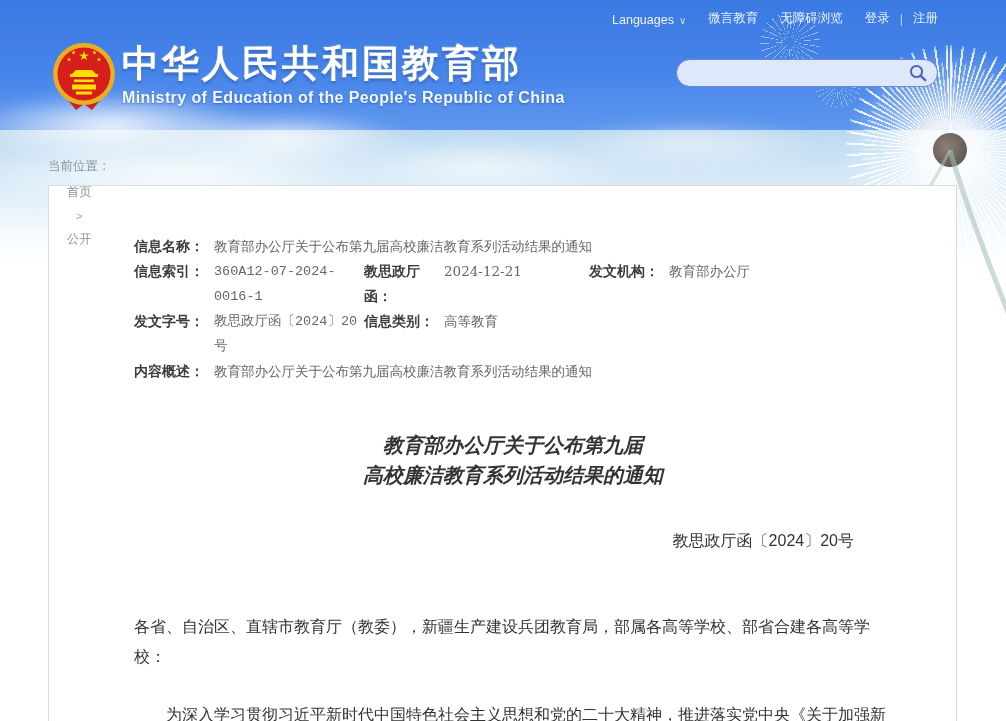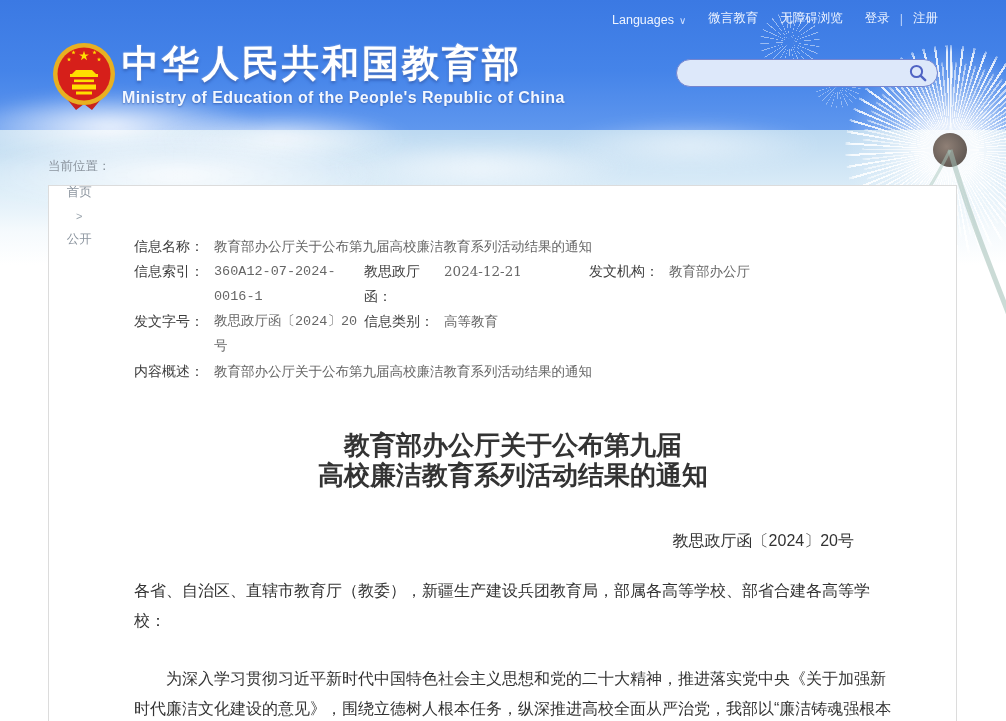--- a/index.html
+++ b/index.html
@@ -68,29 +68,29 @@
   .breadcrumb { position:absolute; left:48px; top:158px; font-size:12.5px; color:#8b949e; z-index:4; display:flex; gap:9px; align-items:center;flex-direction:column; }
   .breadcrumb a { color:#8b949e; text-decoration:none; cursor:pointer; }
   .breadcrumb .sep { color:#9aa4ad; font-size:11px; }
 
   
   .panel { position:absolute; left:48px; top:185px; width:909px; height:620px;
     background:#ffffff; border:1px solid #dcdcdc; z-index:3; padding:48px 64px 0 85px; }
 
   .meta { font-size:13.5px; line-height:25px; color:#666; }
   .meta-row { display:flex; align-items:flex-start; }
-  .meta-label { font-weight:normal; color:#3d3d3d; width:80px; flex:0 0 auto; font-size:14px; }
+  .meta-label { font-weight:bold; color:#3d3d3d; width:80px; flex:0 0 auto; font-size:14px; }
   .meta-val { font-family:"DejaVu Serif", serif; color:#666; }
   .w-index { width:150px; flex:0 0 auto;font-family:Liberation Mono, monospace; }
   .w-date  { width:145px; flex:0 0 auto; }
 
-  .doc-title { margin-top:46px; text-align:center; font-size:26px; font-weight:bold; color:#333; line-height:30px; }
+  .doc-title { margin-top:46px; text-align:center; font-size:20px; font-weight:bold; color:#333; line-height:30px;font-style:italic; }
   .doc-number { margin-top:36px; text-align:right; padding-right:38px; font-size:16px; color:#333; line-height:30px; }
   .doc-body { font-size:16px; color:#333; line-height:30px; }
-  .salutation { margin-top:20px; }
+  .salutation { margin-top:56px; }
   .para { margin-top:28px; text-indent:2em; }
 </style>
 </head>
 <body>
 
 <div class="page">
 
   <div class="header-band"></div>
   <div class="sky-band"></div>
   <div class="cloud c1"></div>

